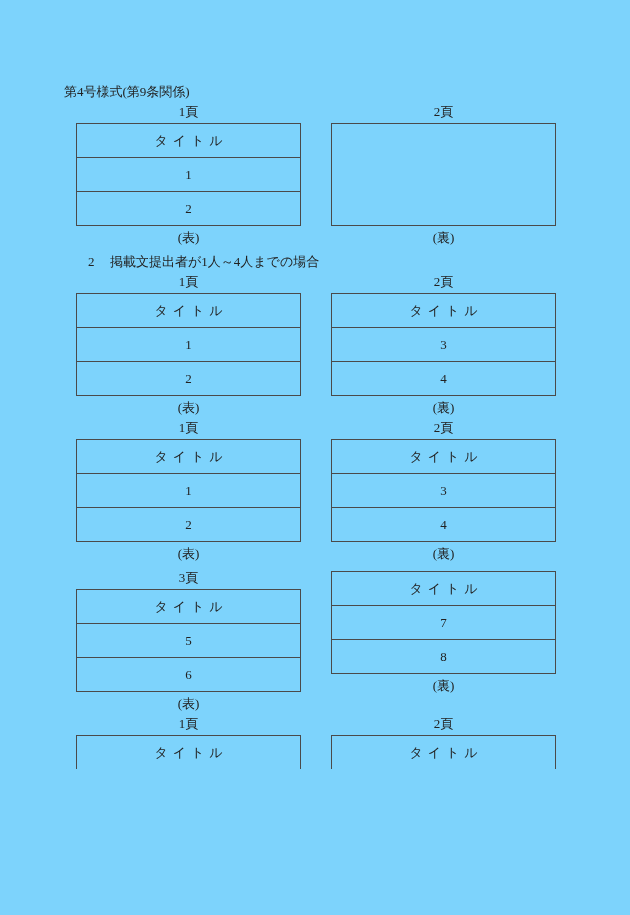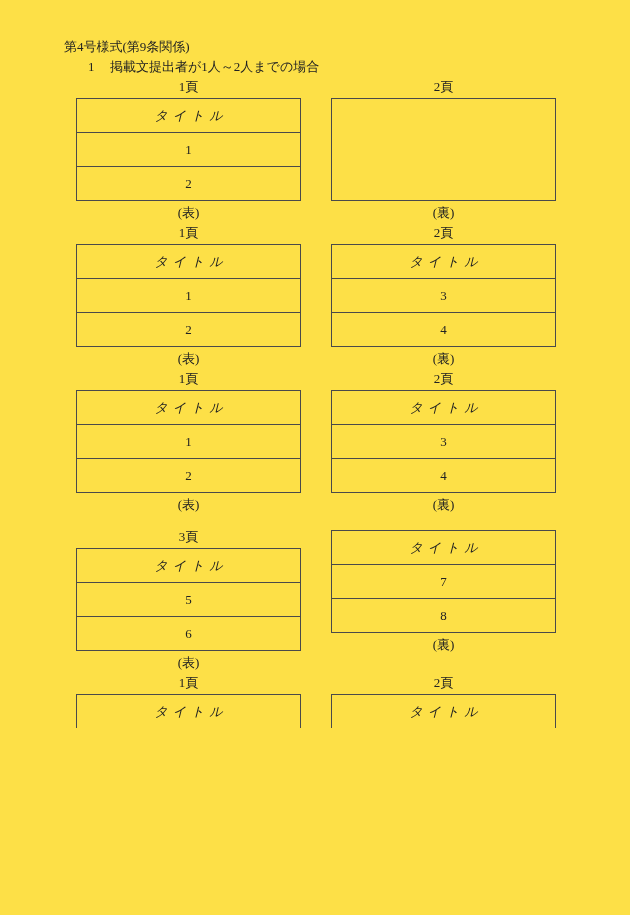--- a/index.html
+++ b/index.html
@@ -2,97 +2,97 @@
 <html><head>
 <meta charset="utf-8">
 <style>
   html, body { margin: 0; padding: 0; }
   body { background: #fdfdfd; }
   .page {
     position: relative;
     width: 630px;
     height: 915px;
     box-sizing: border-box;
-    background: #fde047;
+    background: #7dd3fc;
     overflow: hidden;
-    padding-top: 40px;
+    padding-top: 85px;
     font-family: "Liberation Serif", "DejaVu Serif", serif;
     font-size: 13px;
     color: #222222;
   }
   .form-title {
     margin-left: 64px;
     line-height: 14px;
   }
   .item-line {
     margin: 10px 0 0 88px;
     line-height: 14px;
     white-space: nowrap;
   }
   .section:first-child .item-line { margin-top: 6px; }
   .item-number { display: inline-block; width: 22px; }
   .pair-row {
     display: flex;
     gap: 30px;
     margin: 6px 0 0 76px;
   }
-  .pair-row + .pair-row { margin-top: 18px; }
+  .pair-row + .pair-row { margin-top: 10px; }
   .col { width: 225px; }
   .page-label {
     text-align: center;
     line-height: 14px;
     margin-bottom: 4px;
   }
   .box {
     border: 1px solid #4a4a4a;
     box-sizing: content-box;
   }
   .brow {
     height: 33px;
     display: flex;
     align-items: center;
     justify-content: center;
     border-top: 1px solid #4a4a4a;
   }
-  .brow:first-child { border-top: none; font-style: italic; }
+  .brow:first-child { border-top: none; }
   .brow.title { letter-spacing: 5px; padding-left: 5px; }
   .box.empty { height: 101px; }
   .box.partial { border-bottom: none; }
   .caption {
     text-align: center;
     line-height: 14px;
     margin-top: 5px;
   }
 </style>
 </head>
 <body>
 
 <div class="page">
   <div class="form-title">第4号様式(第9条関係)</div>
   <div id="sections">
       <div class="section-block section">
-        <div class="item-line"><span class="item-number">1</span><span>掲載文提出者が1人～2人までの場合</span></div>
         <div class="pair-row">
           <div class="col">
             <div class="page-label">1頁</div>
             <div class="box">
               <div class="brow title">タイトル</div>
               <div class="brow">1</div>
               <div class="brow">2</div>
             </div>
             <div class="caption">(表)</div>
           </div>
           <div class="col">
             <div class="page-label">2頁</div>
             <div class="box empty"></div>
             <div class="caption">(裏)</div>
           </div>
         </div>
       </div>
       <div class="section-block section">
+        <div class="item-line"><span class="item-number">2</span><span>掲載文提出者が1人～4人までの場合</span></div>
         <div class="pair-row">
           <div class="col">
             <div class="page-label">1頁</div>
             <div class="box">
               <div class="brow title">タイトル</div>
               <div class="brow">1</div>
               <div class="brow">2</div>
             </div>
             <div class="caption">(表)</div>
           </div>

